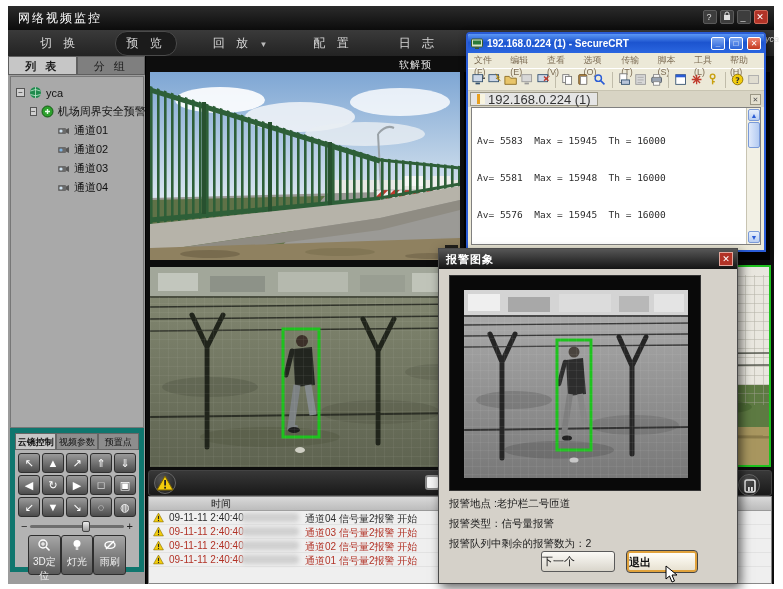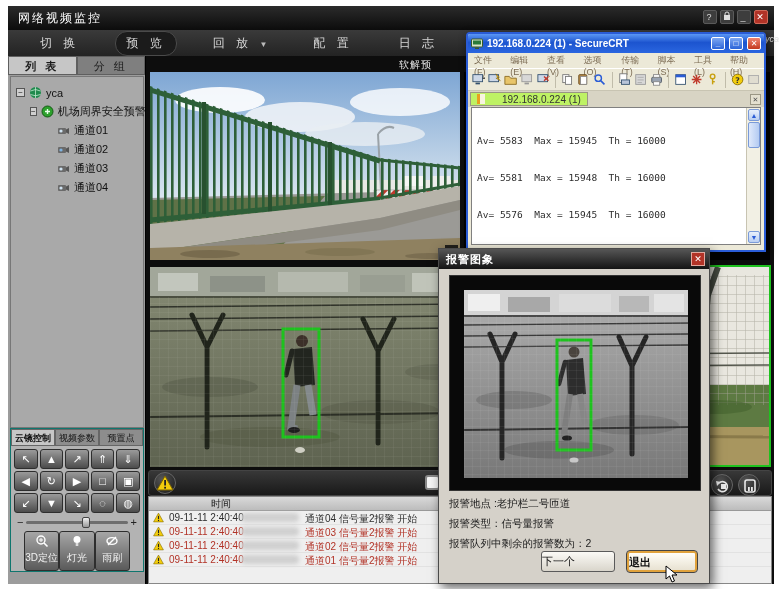--- a/index.html
+++ b/index.html
@@ -21,21 +21,21 @@
 
 .sidebar{left:8px;top:56px;width:138px;height:528px;background:#9c9c9c;border-right:1px solid #000}
 .sidetabs{display:flex;height:19px}
 .sidetab{flex:1;font-size:11px;letter-spacing:3px;text-align:center;line-height:19px;color:#1a1a1a;background:#7f7f7f;border:1px solid #5f5f5f}
 .sidetab.active{background:#c6c6c6;font-weight:bold}
 .treebox{position:absolute;left:2px;top:20px;width:134px;height:352px;background:#a9a9a9;border:1px solid #777;font-size:11px;color:#111;padding-top:6px}
 .trow{display:flex;align-items:center;height:19px;gap:4px}
 .expander{width:9px;height:9px;border:1px solid #555;background:#cfcfcf;font-size:8px;line-height:7px;text-align:center;color:#222}
 .ticon{width:13px;height:13px;flex:0 0 13px}
 
-.ptz{left:10px;top:428px;width:134px;height:144px;background:#b3b3b3;border:1px solid #0f766e}
+.ptz{left:10px;top:428px;width:134px;height:144px;background:#b3b3b3;border:5px solid #0f766e}
 .ptztabs{display:flex;height:17px}
 .ptztab{flex:1;font-size:9px;text-align:center;line-height:17px;background:#8d8d8d;border:1px solid #666;color:#111;white-space:nowrap}
 .ptztab.active{background:#c7c7c7;font-weight:bold}
 .ptzgrid{display:grid;grid-template-columns:repeat(5,1fr);gap:2px;padding:3px 3px 1px 3px}
 .ptzbtn{height:20px;background:linear-gradient(#9a9a9a,#4c4c4c);border:1px solid #2e2e2e;border-radius:3px;color:#fff;font-size:11px;line-height:18px;text-align:center}
 .ptzslider{display:flex;align-items:center;gap:3px;padding:2px 6px;color:#222;font-size:11px}
 .ptztrack{flex:1;height:3px;background:#6e6e6e;border-radius:2px;position:relative}
 .ptzthumb{position:absolute;left:55%;top:-4px;width:8px;height:11px;background:linear-gradient(#eee,#999);border:1px solid #444;border-radius:2px}
 .ptzactions{display:flex;gap:0;padding:1px 13px}
 .ptzact{flex:1;height:40px;background:linear-gradient(#a6a6a6,#5a5a5a);border:1px solid #2e2e2e;border-radius:3px;color:#fff;font-size:10px;text-align:center;padding-top:2px}
@@ -60,29 +60,29 @@
 .wtri{position:absolute;left:4px;top:1px}
 
 .crt{left:466px;top:32px;width:300px;height:220px;background:#ece9d8;border:2px solid #2a5cd6;border-radius:4px 4px 0 0;box-shadow:2px 3px 8px rgba(0,0,0,.55)}
 .crt-title{height:19px;background:linear-gradient(#5b97f5,#1c54cf 45%,#2a66e0);display:flex;align-items:center;gap:4px;padding:0 3px;color:#fff;font-size:10px;font-weight:bold;border-radius:2px 2px 0 0}
 .crt-btn{width:14px;height:13px;border:1px solid #fff;border-radius:2px;background:linear-gradient(#7fa8f2,#2b63d8);color:#fff;font-size:8px;line-height:11px;text-align:center}
 .crt-btn.close{background:linear-gradient(#f0846f,#c33a1f)}
 .crt-menus{height:15px;display:flex;gap:9px;padding:1px 6px;font-size:9px;color:#7c6c54;background:#ece9d8}
 .crt-tools{height:23px;display:flex;align-items:center;gap:3px;padding:0 4px;background:#ece9d8;border-top:1px solid #fff;border-bottom:1px solid #c8c4b2}
 .crt-sep{width:1px;height:16px;background:#c0bcaa;margin:0 2px}
 .crt-tabrow{height:16px;background:#d8d4c4;display:flex;align-items:center;padding:1px 2px;position:relative}
-.crt-tab{display:flex;align-items:center;gap:17px;background:#bef264;border:1px solid #9a9684;height:14px;padding:0 6px;font-size:10px;color:#333}
+.crt-tab{display:flex;align-items:center;gap:3px;background:#e5e5e5;border:1px solid #9a9684;height:14px;padding:0 6px;font-size:13px;color:#333}
 .crt-tabclose{position:absolute;right:3px;width:11px;height:11px;border:1px solid #9a9684;background:#e4e0d0;font-size:7px;line-height:9px;text-align:center;color:#555}
 .crt-term{position:relative;height:138px;background:#fff;border:1px solid #808080;margin:0 3px;overflow:hidden}
 .crt-lines{position:absolute;left:5px;top:3px;font-family:"DejaVu Sans Mono","Liberation Mono",monospace;font-size:9.5px;line-height:12.2px;color:#2c2c2c;white-space:pre}
 .crt-scroll{position:absolute;right:0;top:0;width:14px;height:100%;background:#f2f0e4;border-left:1px solid #c8c4b2}
 .crt-arrow{position:absolute;left:1px;width:12px;height:12px;background:linear-gradient(#e8f0fc,#b9cef2);border:1px solid #7a9ad8;color:#2a5cd6;font-size:7px;text-align:center;line-height:11px;border-radius:2px}
 .crt-thumb{position:absolute;left:1px;top:14px;width:12px;height:26px;background:linear-gradient(90deg,#dfe9fb,#b4cbf2);border:1px solid #7a9ad8;border-radius:2px}
 
-.dlg{left:438px;top:248px;width:272px;height:336px;background:#d5d1c9;border:1px solid #4a4a4a;box-shadow:3px 4px 10px rgba(0,0,0,.6)}
+.dlg{left:438px;top:248px;width:300px;height:336px;background:#d5d1c9;border:1px solid #4a4a4a;box-shadow:3px 4px 10px rgba(0,0,0,.6)}
 .dlg-title{height:20px;background:linear-gradient(#565656,#141414);display:flex;align-items:center;padding:0 7px;color:#fff;font-size:11px;font-weight:bold;letter-spacing:1px}
 .dlg-close{position:absolute;right:4px;top:3px;width:14px;height:14px;background:#b23327;border:1px solid #e2a79d;color:#fff;font-size:9px;line-height:12px;text-align:center}
 .dlg-mat{position:absolute;left:10px;top:26px;width:252px;height:216px;background:#090909;border:1px solid #333}
 .dlg-img{position:absolute;left:14px;top:14px;width:224px;height:188px;background:#9a9a9a}
 .dlg-line{position:absolute;left:10px;font-size:10.5px;font-weight:normal;color:#1d1d1d}
 .dlg-btn{position:absolute;top:302px;height:21px;background:linear-gradient(#fbfaf6,#d9d5cb);border:1px solid #5a5a5a;border-radius:3px;font-size:11px;color:#111;text-align:left;line-height:19px}
 .dlg-btn.focus{border:2px solid #e0a23c;outline:1px solid #444;font-weight:bold;background:linear-gradient(#fffef8,#e8e2d2)}
 </style>
 </head>
 <body>

